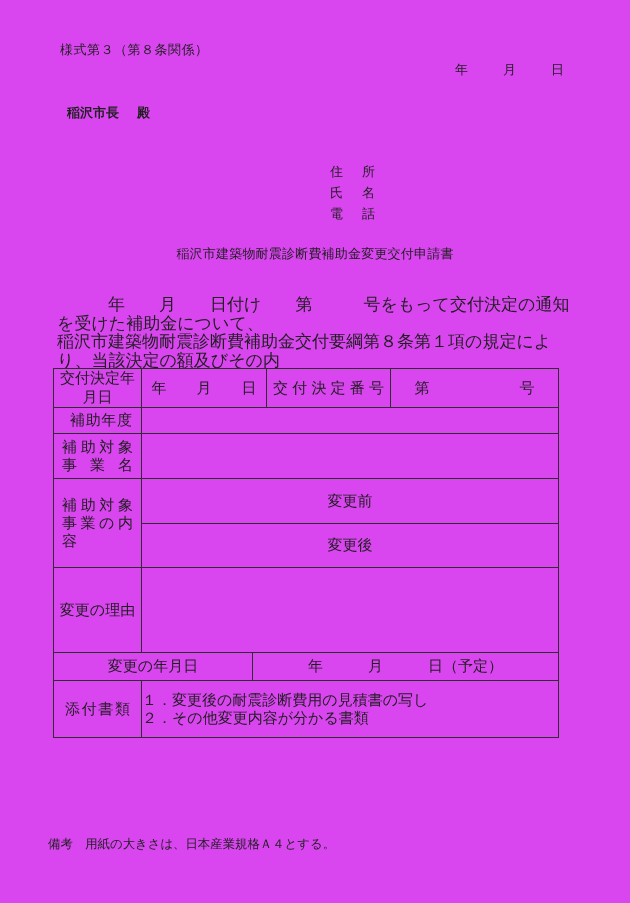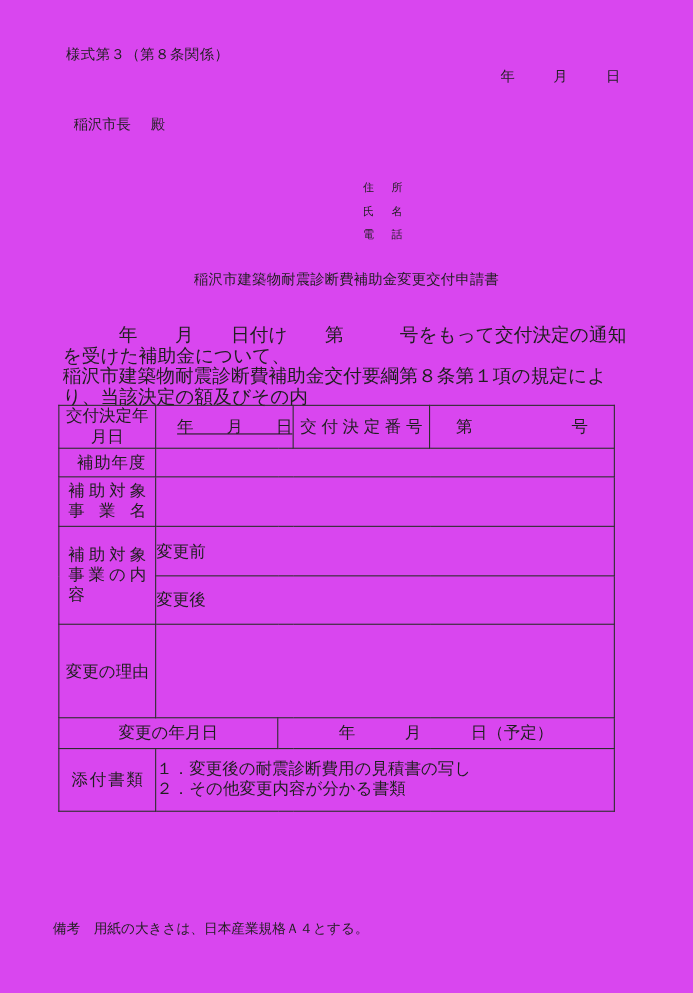--- a/index.html
+++ b/index.html
@@ -20,23 +20,24 @@
   .date-line {
     top: 61px; right: 66px;
     display: flex; gap: 35px;
     font-size: 13px;
   }
 
   .addressee {
     left: 67px; top: 104px;
     display: flex; gap: 18px;
     font-size: 13px;
+    font-weight: bold;
   }
 
-  .applicant { left: 330px; top: 161px; font-size: 10px; line-height: 21px; letter-spacing: 3px; }
+  .applicant { left: 330px; top: 161px; font-size: 13px; line-height: 21px; letter-spacing: 3px; }
 
   .doc-title {
     left: 0; top: 245px; width: 630px;
     text-align: center;
     font-size: 13px; letter-spacing: 0.2px;
   }
 
   .intro { left: 57px; top: 296px; width: 522px; font-size: 17px; line-height: 18.6px; }
 
   .form-table {
@@ -56,23 +57,23 @@
   .lbl { padding: 0 12px; }
   .just {
     display: block; width: 100%;
     text-align: justify; text-align-last: justify;
     text-justify: inter-character;
   }
   .lbl-2line { line-height: 18px; }
   .small-lbl { font-size: 10px; text-align: center; }
   .center { text-align: center; }
   .val { font-size: 12px; }
-  .right-pad { text-align: right; padding-right: 6px; text-decoration: underline; }
+  .right-pad { text-align: center; padding-right: 6px; }
   .num-cell { text-align: center; padding-right: 20px; }
-  .sub-lbl { font-size: 11.5px; padding-left: 7px; }
+  .sub-lbl { font-size: 11.5px; padding-left: 7px; text-align: center; }
   .reason-lbl { font-size: 11.5px; text-align: center; }
   .rowdate-lbl { font-size: 11.5px; text-align: center; }
   .attach-cell { vertical-align: top; padding: 3px 4px 0 19px; font-size: 11.5px; line-height: 18.5px; }
 
   .note { left: 48px; top: 836px; font-size: 12.4px; }
 </style>
 </head>
 <body>
 
 <div class="page">

